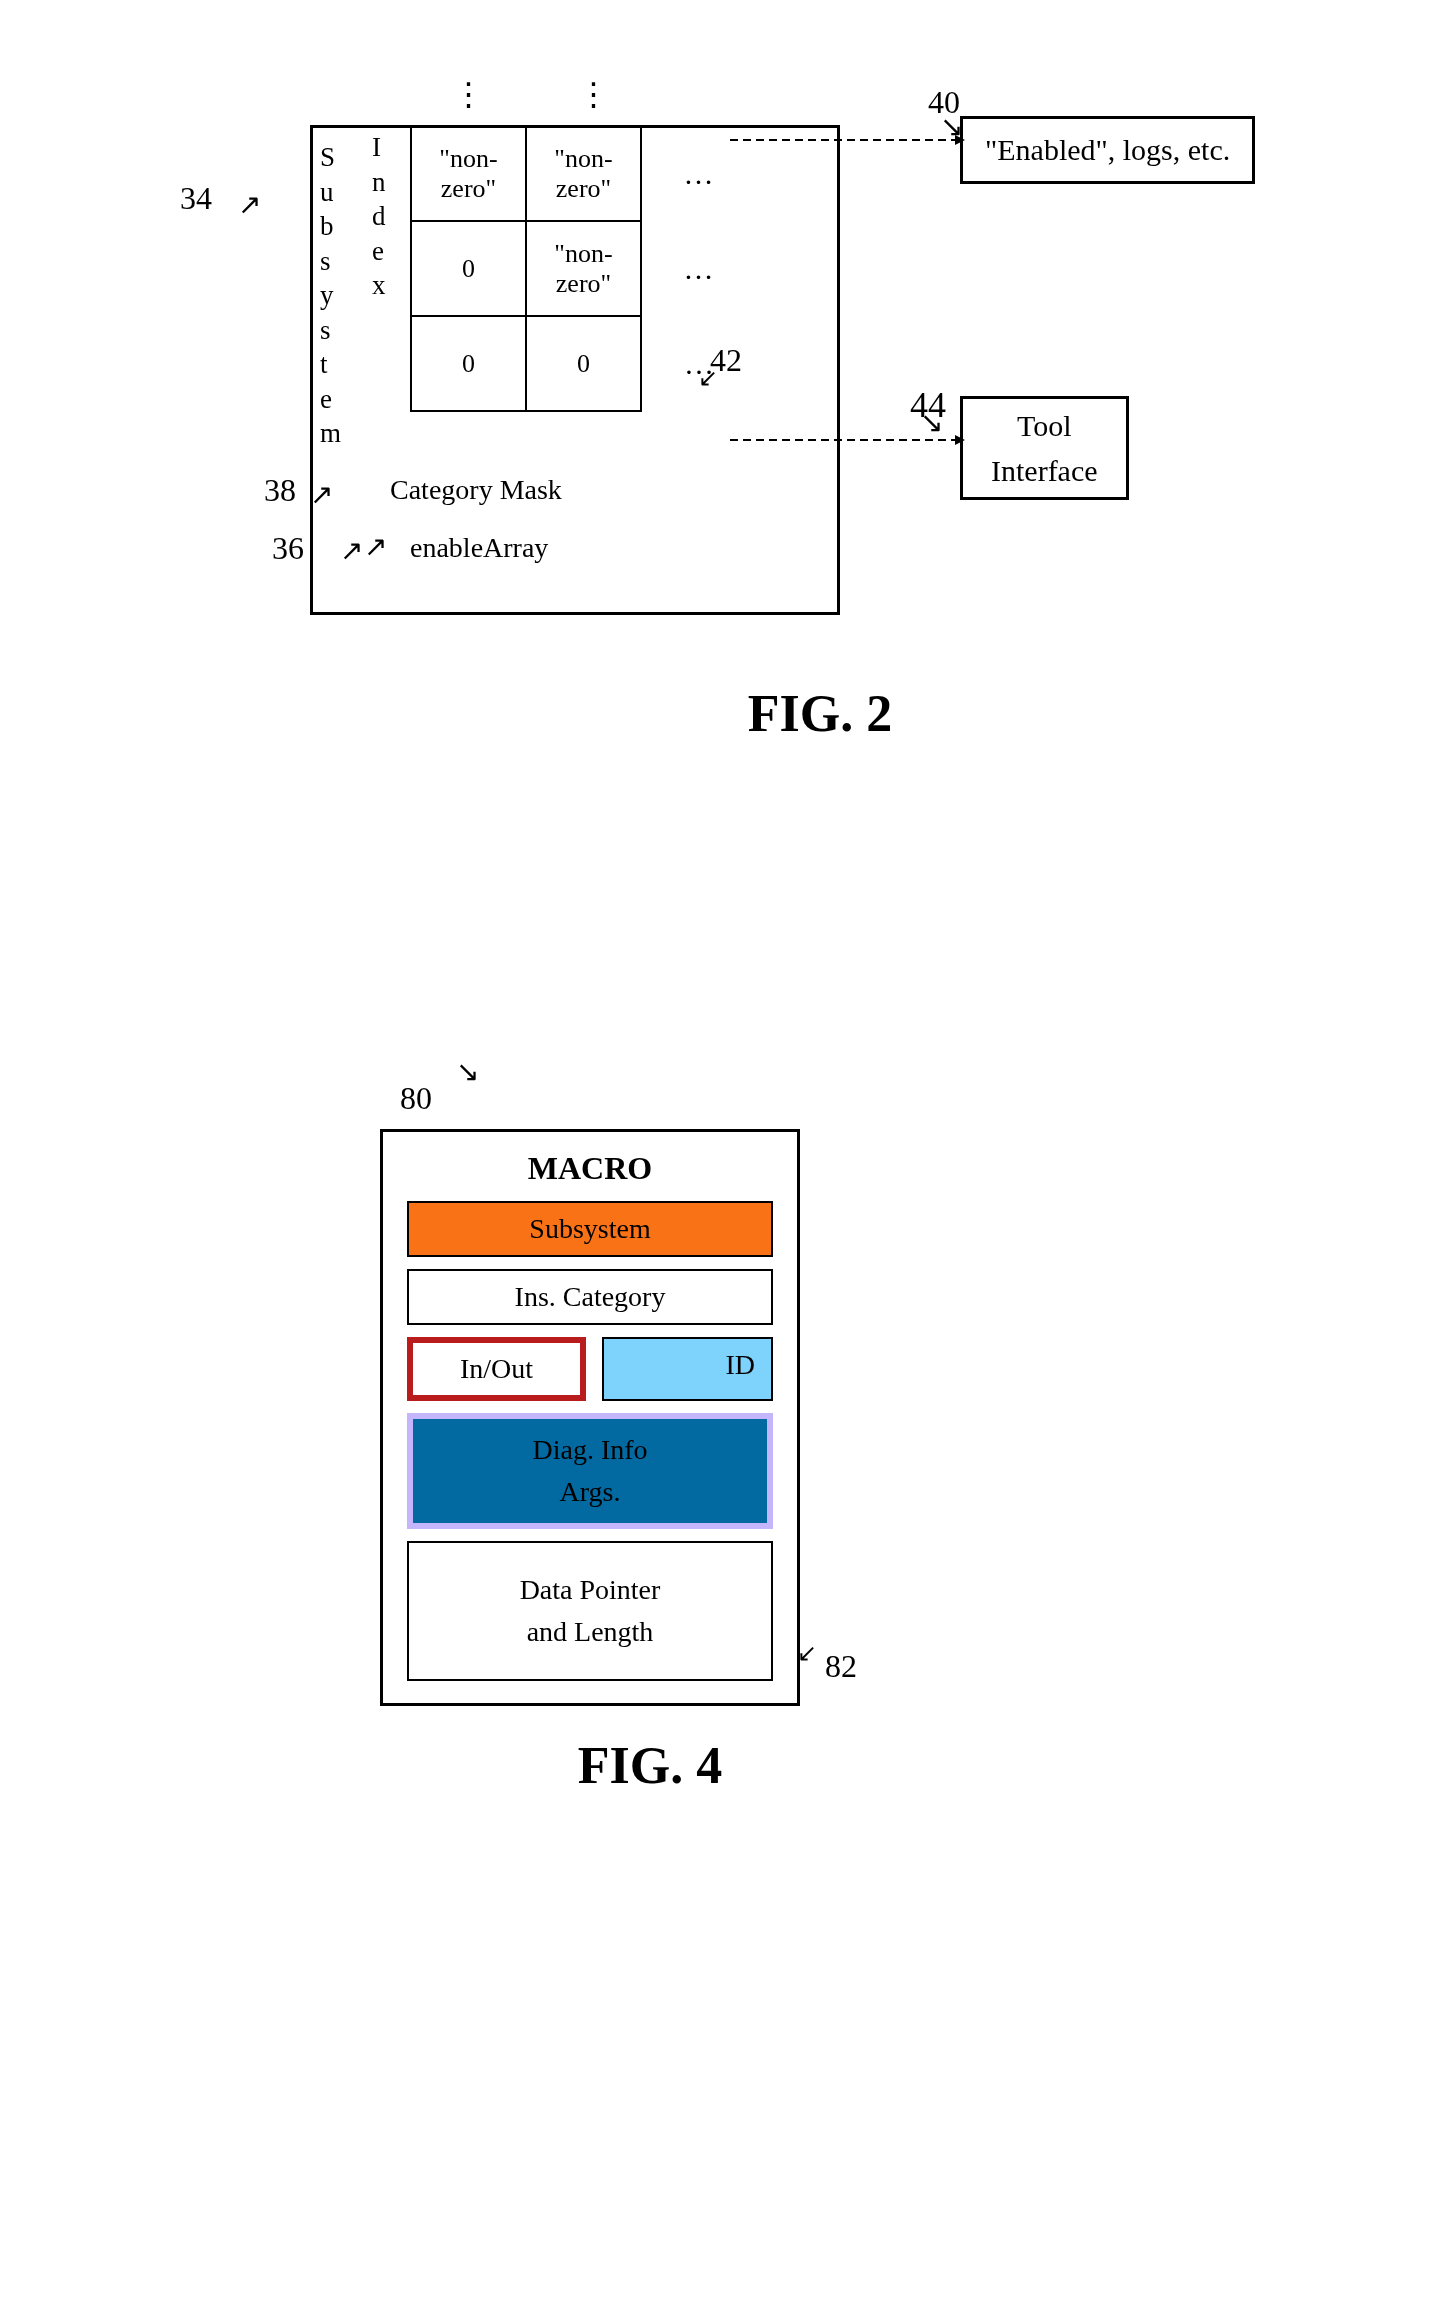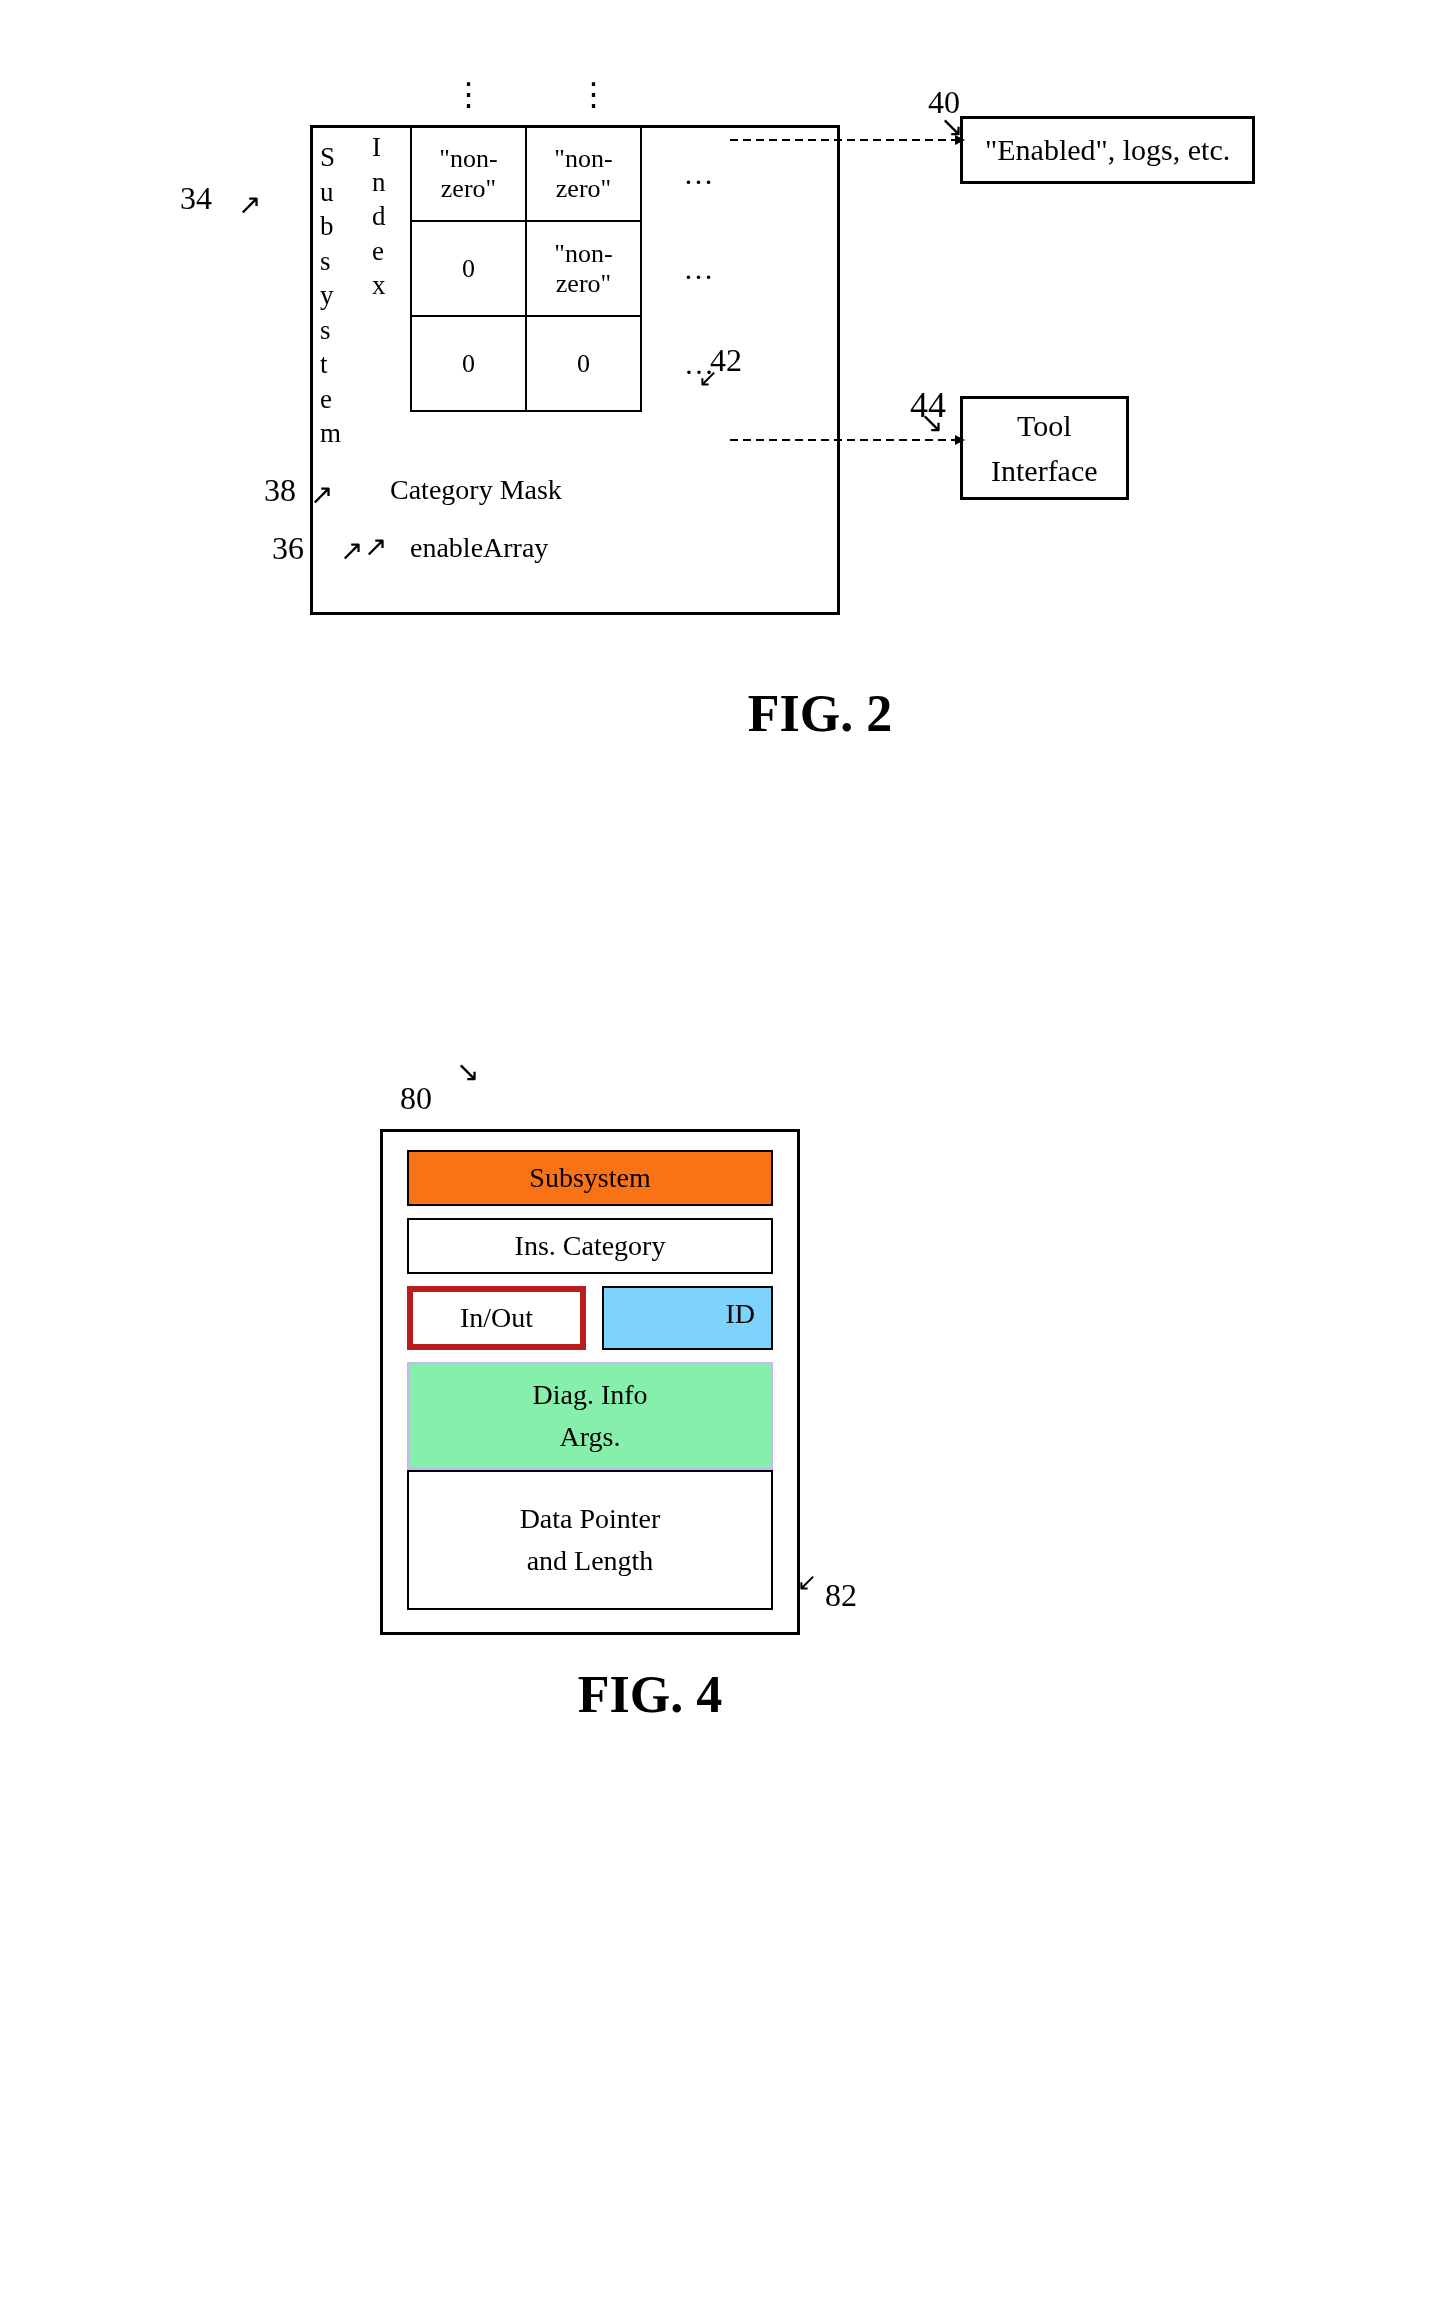--- a/index.html
+++ b/index.html
@@ -229,39 +229,40 @@
     
     <div style="position:relative;top:0px;left:200px;font-size:32px;display:inline-block;">80</div>
     
     <div style="position:relative;top:-28px;left:220px;font-size:28px;display:inline-block;">
       ↘
     </div>
 
     
     <div style="position:relative;border:3px solid #000;width:420px;padding:18px 24px 18px 24px;margin-left:180px;margin-top:12px;">
 
+      <div style="text-align:center;font-size:32px;font-weight:bold;margin-bottom:14px;">MACRO</div>
 
       <div style="border:2px solid #000;padding:10px 16px;margin-bottom:12px;font-size:28px;text-align:center;background:#f97316;">
         <span>Subsystem</span>
       </div>
 
       <div style="border:2px solid #000;padding:10px 16px;margin-bottom:12px;font-size:28px;text-align:center;background:#fff;">
         <span>Ins. Category</span>
       </div>
 
       <div style="display:flex;gap:16px;margin-bottom:12px;">
         <div style="border:6px solid #b91c1c;padding:10px 16px;font-size:28px;text-align:center;background:#fff;flex:1;">
           <span>In/Out</span>
         </div>
         <div style="border:2px solid #000;padding:10px 16px;font-size:28px;text-align:right;background:#7dd3fc;flex:1;">
           <span>ID</span>
         </div>
       </div>
 
-      <div style="border:2px solid #c4b5fd;padding:10px 16px;font-size:28px;text-align:center;background:#86efac;line-height:1.5;">
+      <div style="border:6px solid #c4b5fd;padding:10px 16px;margin-bottom:12px;font-size:28px;text-align:center;background:#0369a1;line-height:1.5;">
         <span>Diag. Info</span><br>
         <span>Args.</span>
       </div>
 
       <div style="border:2px solid #000;padding:26px 16px;margin-bottom:4px;font-size:28px;text-align:center;background:#fff;line-height:1.5;">
         <span>Data Pointer</span><br>
         <span>and Length</span>
       </div>
 
       <div style="position:absolute;right:-60px;bottom:18px;font-size:32px;">82</div>

